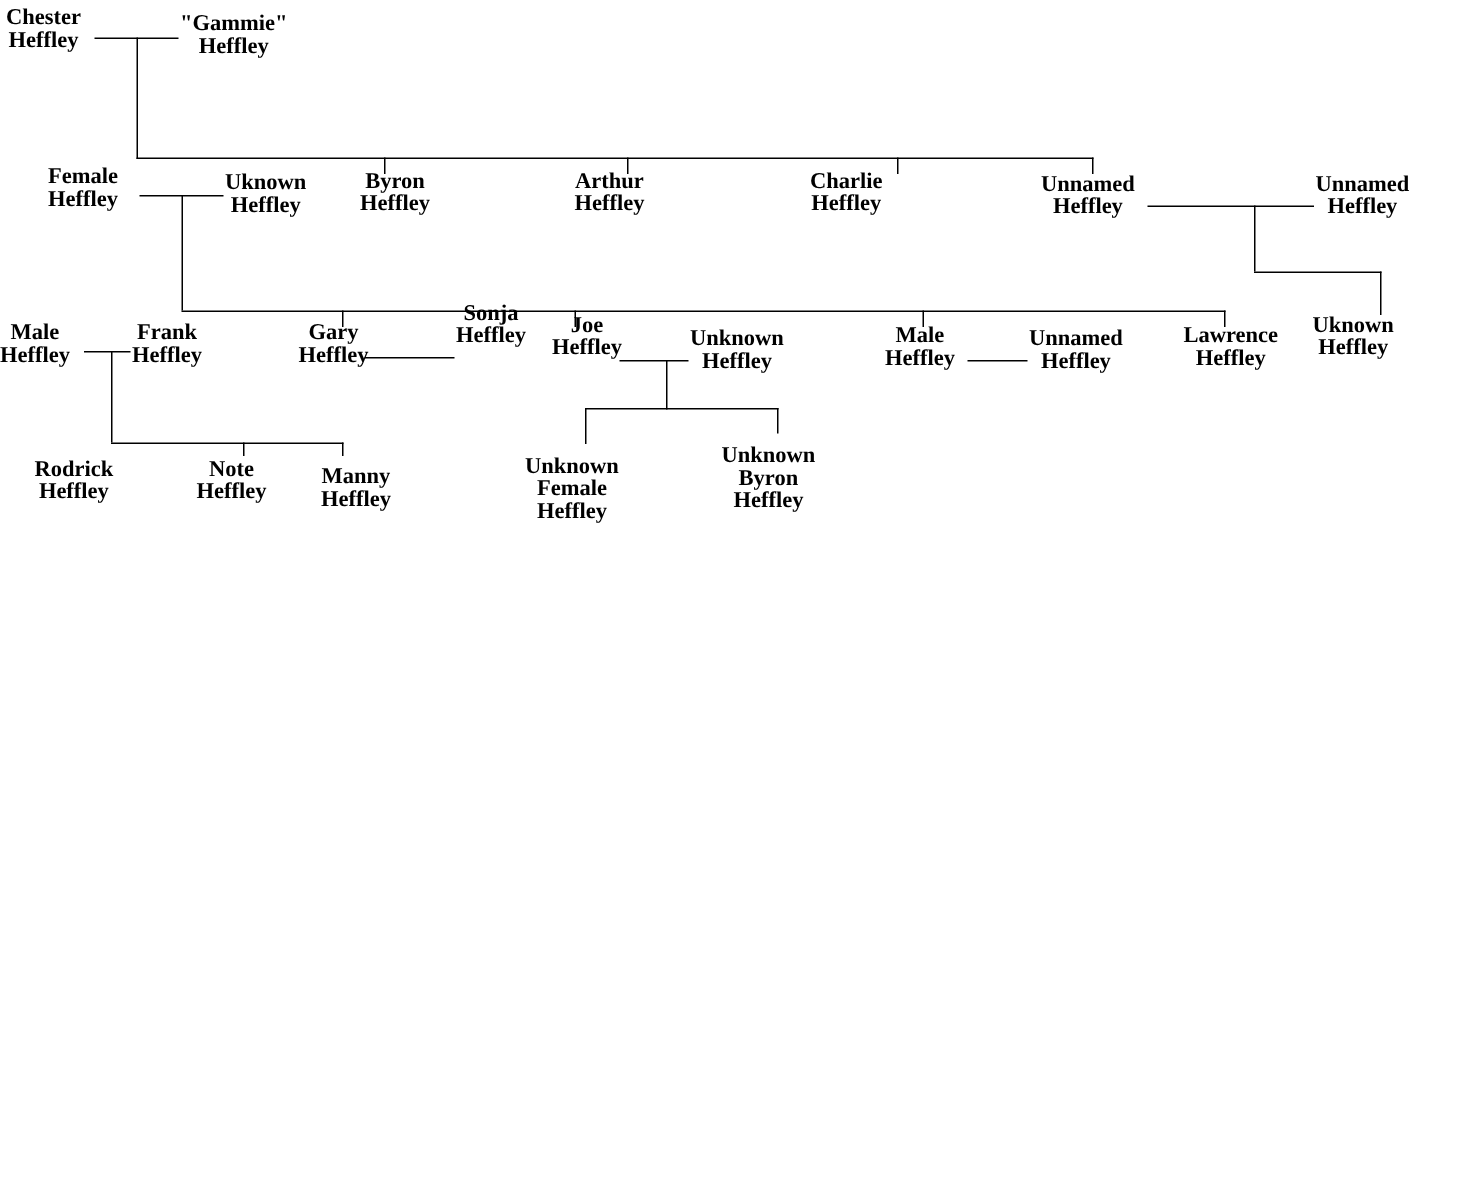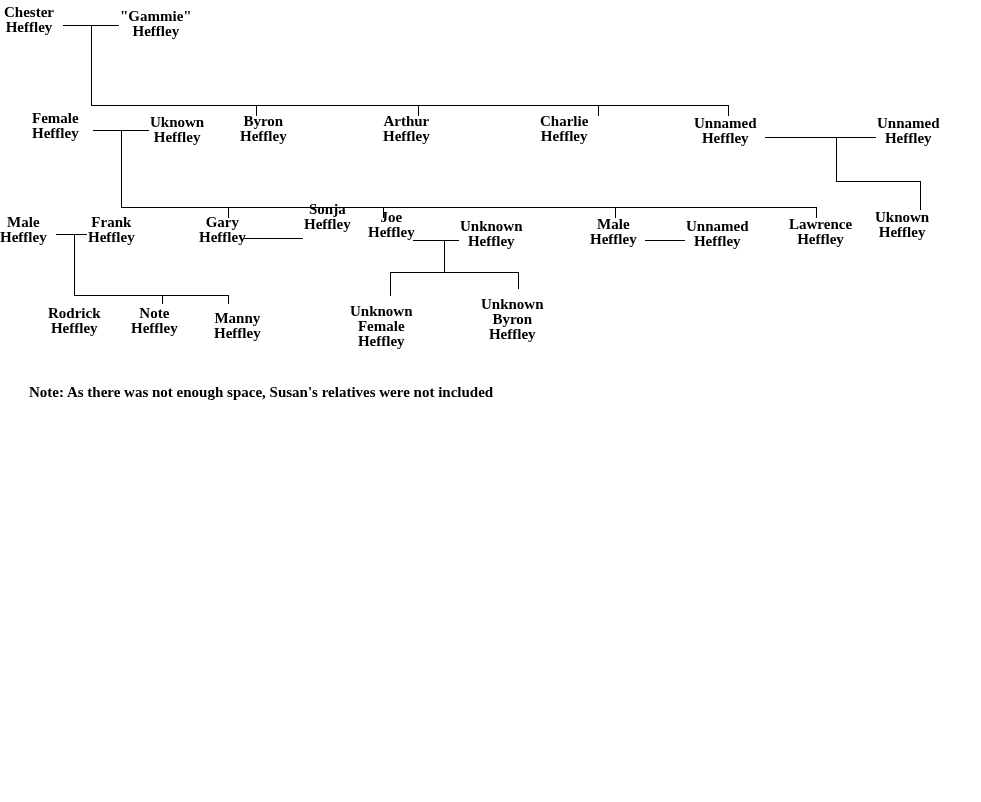--- a/index.html
+++ b/index.html
@@ -171,21 +171,21 @@
 
   <div class="hline" style="left:413px; top:240px; width:46px;"></div>
   <div class="vline" style="left:444px; top:240px; height:33px;"></div>
 
   <div class="hline" style="left:645px; top:240px; width:40px;"></div>
 
   <div class="hline" style="left:74px; top:295px; width:155px;"></div>
   <div class="vline" style="left:162px; top:295px; height:9px;"></div>
   <div class="vline" style="left:228px; top:295px; height:9px;"></div>
 
-  <div class="person" style="left:23px; top:306px;margin-left:25px;">
+  <div class="person" style="left:23px; top:306px;">
     <span class="line">Rodrick</span>
     <span class="line">Heffley</span>
   </div>
   <div class="person" style="left:131px; top:306px;">
     <span class="line">Note</span>
     <span class="line">Heffley</span>
   </div>
   <div class="person" style="left:214px; top:311px;">
     <span class="line">Manny</span>
     <span class="line">Heffley</span>
@@ -199,15 +199,14 @@
     <span class="line">Unknown</span>
     <span class="line">Female</span>
     <span class="line">Heffley</span>
   </div>
   <div class="person" style="left:481px; top:297px;">
     <span class="line">Unknown</span>
     <span class="line">Byron</span>
     <span class="line">Heffley</span>
   </div>
 
-  <div class="note" style="left:29px; top:383px;">Note: As there was not enough space, Susan's relatives were not included</div>
 
 </div>
 
 </body></html>

